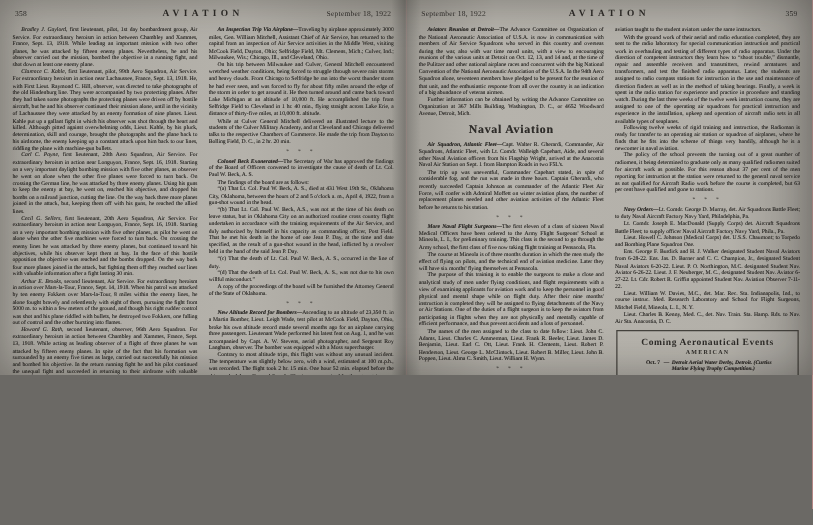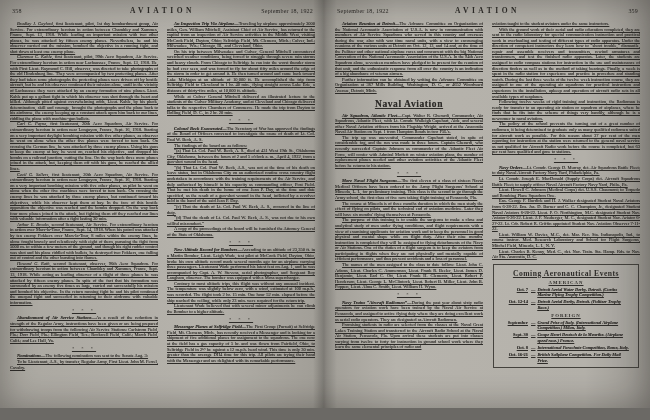--- a/index.html
+++ b/index.html
@@ -1,28 +1,28 @@
 <!DOCTYPE html>
 <html><head>
 <meta charset="utf-8">
 <style>
   html,body{margin:0;padding:0;background:#6b6965;}
-  .spread{position:relative;width:650px;height:408px;overflow:hidden;background:#fca5a5;
+  .spread{position:relative;width:650px;height:300px;overflow:hidden;background:#fca5a5;
           font-family:"Liberation Serif","DejaVu Serif",serif;color:#2e2c29;}
   .page{position:absolute;top:0;height:420px;width:325px;box-sizing:border-box;padding:5px 10px 6px;}
   .page-left{left:0;background:linear-gradient(90deg,#aba8a1 0%,#b5b2ab 60%,#a09d96 100%);}
   .page-right{left:325px;background:linear-gradient(90deg,#a19e97 0%,#b6b3ac 22%,#b3b0a9 80%,#999690 100%);}
   .gutter{position:absolute;left:313px;top:0;width:24px;height:420px;pointer-events:none;
           background:linear-gradient(90deg,rgba(0,0,0,0) 0%,rgba(0,0,0,0.22) 45%,rgba(0,0,0,0.14) 58%,rgba(0,0,0,0) 100%);}
   .vignette{position:absolute;inset:0;pointer-events:none;box-shadow:inset 0 0 34px rgba(20,18,15,0.38);}
   .page-header{display:flex;justify-content:space-between;align-items:baseline;font-size:6px;margin:1px 2px 6px;}
   .hdr-side{width:90px;letter-spacing:0.2px;}
   .hdr-right{text-align:right;}
   .journal-title{font-size:7.5px;font-weight:bold;letter-spacing:3.5px;text-align:center;flex:1;}
-  .cols{display:flex;gap:9px;height:386px;text-decoration:underline;}
+  .cols{display:flex;gap:9px;height:386px;}
   .col{flex:1;min-width:0;overflow:hidden;}
   .para{margin:0;font-size:4.5px;line-height:1.24;text-align:justify;text-indent:7px;
         text-shadow:0 0 0.35px rgba(46,44,41,0.65);}
   .para.noindent{text-indent:0;}
   .lead-name{font-style:italic;}
   .lead-title{font-style:italic;font-weight:bold;}
   .sep{text-align:center;font-size:4.6px;letter-spacing:3px;margin:2.5px 0;color:#3b3934;}
   .col-heading{text-align:center;font-size:9.5px;font-weight:bold;margin:5px 0 4px;letter-spacing:0.6px;
                text-shadow:0 0 0.4px rgba(46,44,41,0.6);}
   .events-box{border:1.2px solid #44423d;margin:4px 1px 0;padding:4px 7px 2px;background:rgba(255,255,255,0.03);}

